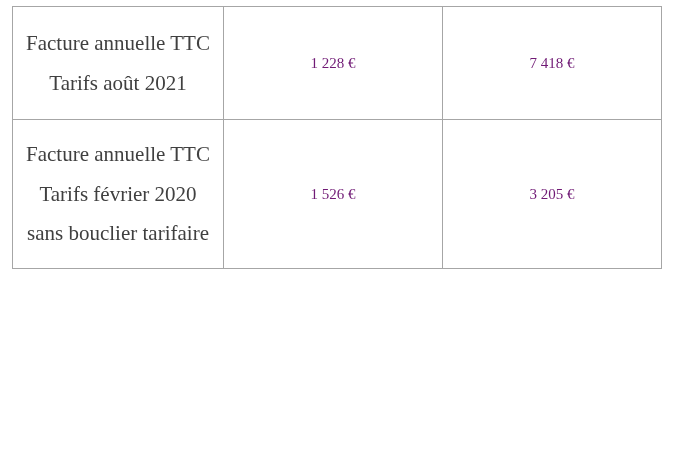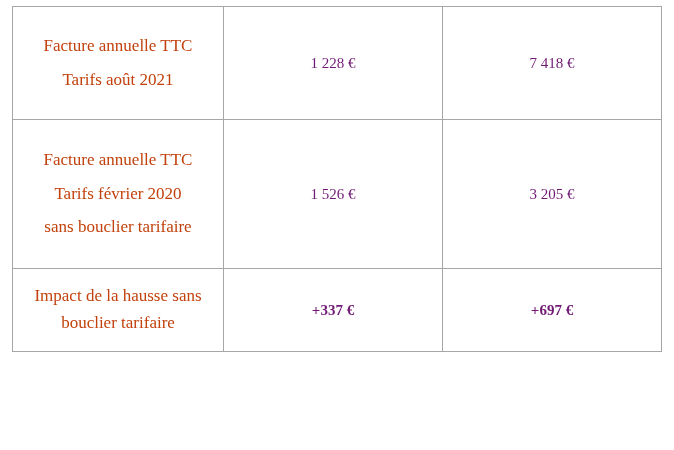--- a/index.html
+++ b/index.html
@@ -53,23 +53,23 @@
     color: #262626;
   }
   .hdr-cell .l { display: block; }
 
   
   .row-a td { height: 112px; }
   .row-b td { height: 148px; }
   .row-c td { height: 82px; }
 
   .cell-label {
-    font-size: 17px;
+    font-size: 21px;
     line-height: 1.35;
-    color: #c2410c;
+    color: #404040;
   }
   .cell-label .l { display: block; margin: 11px 0; }
   .row-c .cell-label .l { margin: 4px 0; }
 
   .cell-value {
     font-size: 15px;
     color: #701a75;
   }
   .cell-value.bold { font-weight: bold; }
 </style>
@@ -92,23 +92,15 @@
       <tr class="row-b">
         <td class="col-label cell-label">
           <span class="l">Facture annuelle TTC</span>
           <span class="l">Tarifs février 2020</span>
           <span class="l">sans bouclier tarifaire</span>
         </td>
         <td class="col-val cell-value">1 526 €</td>
         <td class="col-val cell-value">3 205 €</td>
       </tr>
 
-      <tr class="row-c">
-        <td class="col-label cell-label">
-          <span class="l">Impact de la hausse sans</span>
-          <span class="l">bouclier tarifaire</span>
-        </td>
-        <td class="col-val cell-value bold">+337 €</td>
-        <td class="col-val cell-value bold">+697 €</td>
-      </tr>
     </tbody>
   </table>
 </div>
 
 </body></html>

